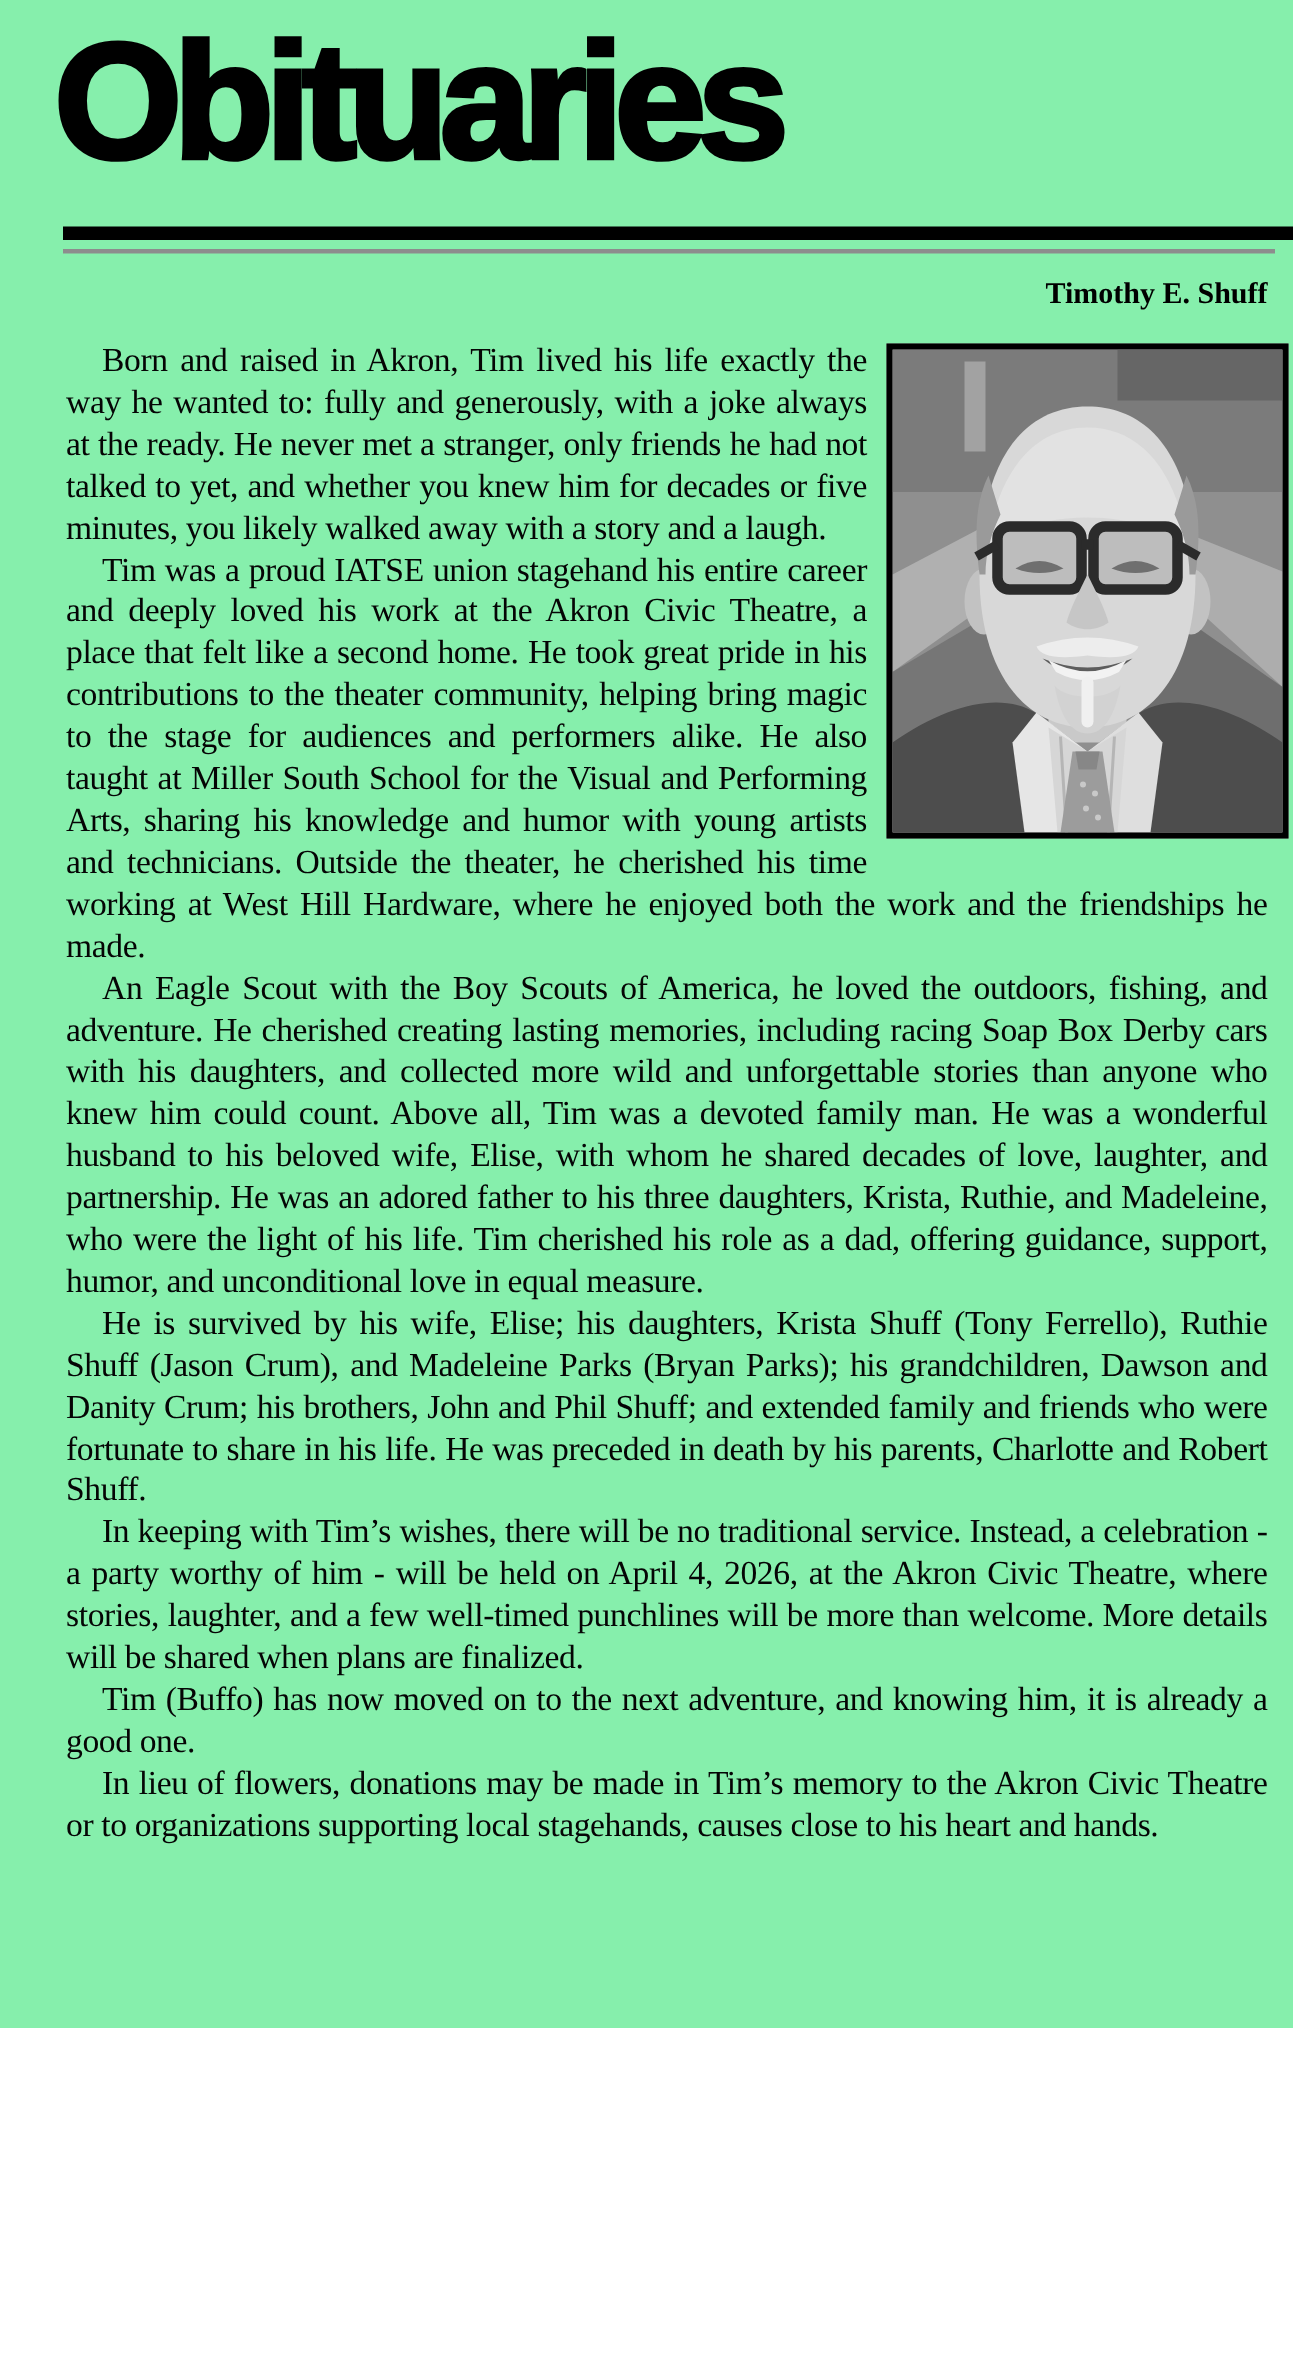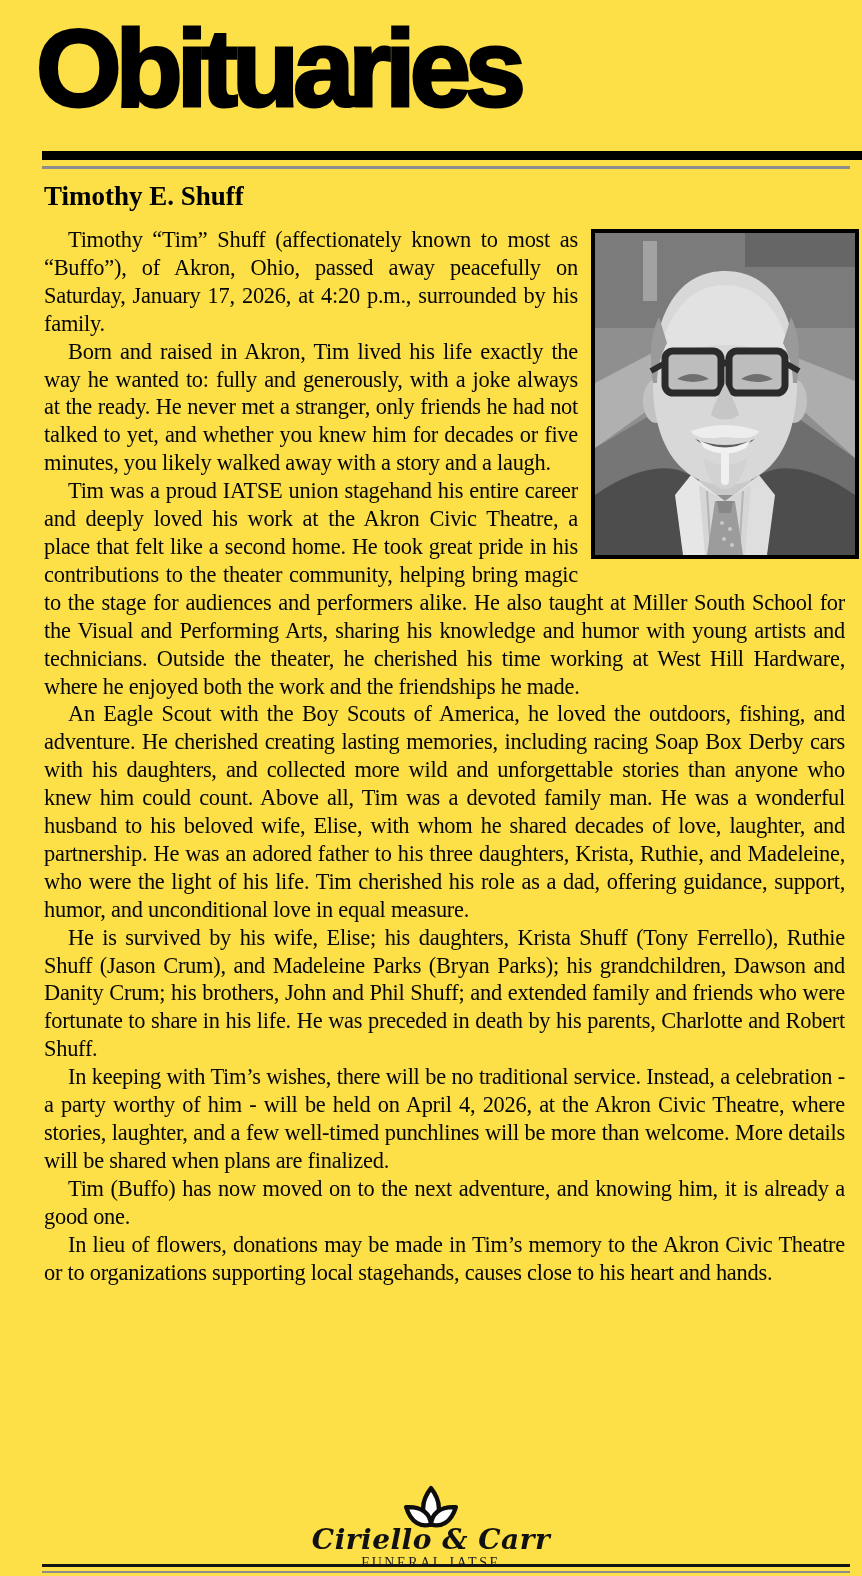--- a/index.html
+++ b/index.html
@@ -1,20 +1,20 @@
 <!DOCTYPE html>
 <html><head>
 <meta charset="utf-8">
 <style>
   html, body { margin: 0; padding: 0; background: #ffffff; }
   .page {
     position: relative;
     width: 862px;
-    height: 1576px;
-    background: #fde047;
+    height: 1352px;
+    background: #86efac;
     overflow: hidden;
     font-family: "Liberation Serif", serif;
     color: #050505;
   }
 
   
   .masthead {
     position: absolute;
     left: 36px;
     top: 14px;
@@ -39,22 +39,22 @@
     background: #8d8d8d;
   }
 
   
   .article {
     position: absolute;
     left: 44px; top: 180px; width: 801px;
   }
   .obit-name {
     margin: 0 0 14px 0;
-    text-align: left;
-    font-size: 27px;
+    text-align: right;
+    font-size: 20px;
     line-height: 32px;
     font-weight: bold;
     color: #000;
   }
   .article p {
     margin: 0;
     text-indent: 24px;
     text-align: justify;
     font-size: 22.4px;
     line-height: 27.9px;
@@ -171,21 +171,20 @@
 
         <polygon points="120,268 140,268 148,322 112,322" fill="#9c9c9c"></polygon>
         <polygon points="122,268 138,268 136,280 124,280" fill="#878787"></polygon>
         <circle cx="127" cy="290" r="2" fill="#c9c9c9"></circle>
           <circle cx="135" cy="296" r="2" fill="#c9c9c9"></circle>
         <circle cx="129" cy="306" r="2" fill="#c9c9c9"></circle>
           <circle cx="137" cy="312" r="2" fill="#c9c9c9"></circle>
       </svg>
     </div>
 
-    <p>Timothy “Tim” Shuff (affectionately known to most as “Buffo”), of Akron, Ohio, passed away peacefully on Saturday, January 17, 2026, at 4:20 p.m., surrounded by his family.</p>
     <p>Born and raised in Akron, Tim lived his life exactly the way he wanted to: fully and generously, with a joke always at the ready. He never met a stranger, only friends he had not talked to yet, and whether you knew him for decades or five minutes, you likely walked away with a story and a laugh.</p>
     <p>Tim was a proud IATSE union stagehand his entire career and deeply loved his work at the Akron Civic Theatre, a place that felt like a second home. He took great pride in his contributions to the theater community, helping bring magic to the stage for audiences and performers alike. He also taught at Miller South School for the Visual and Performing Arts, sharing his knowledge and humor with young artists and technicians. Outside the theater, he cherished his time working at West Hill Hardware, where he enjoyed both the work and the friendships he made.</p>
     <p>An Eagle Scout with the Boy Scouts of America, he loved the outdoors, fishing, and adventure. He cherished creating lasting memories, including racing Soap Box Derby cars with his daughters, and collected more wild and unforgettable stories than anyone who knew him could count. Above all, Tim was a devoted family man. He was a wonderful husband to his beloved wife, Elise, with whom he shared decades of love, laughter, and partnership. He was an adored father to his three daughters, Krista, Ruthie, and Madeleine, who were the light of his life. Tim cherished his role as a dad, offering guidance, support, humor, and unconditional love in equal measure.</p>
     <p>He is survived by his wife, Elise; his daughters, Krista Shuff (Tony Ferrello), Ruthie Shuff (Jason Crum), and Madeleine Parks (Bryan Parks); his grandchildren, Dawson and Danity Crum; his brothers, John and Phil Shuff; and extended family and friends who were fortunate to share in his life. He was preceded in death by his parents, Charlotte and Robert Shuff.</p>
     <p>In keeping with Tim’s wishes, there will be no traditional service. Instead, a celebration - a party worthy of him - will be held on April 4, 2026, at the Akron Civic Theatre, where stories, laughter, and a few well-timed punchlines will be more than welcome. More details will be shared when plans are finalized.</p>
     <p>Tim (Buffo) has now moved on to the next adventure, and knowing him, it is already a good one.</p>
     <p>In lieu of flowers, donations may be made in Tim’s memory to the Akron Civic Theatre or to organizations supporting local stagehands, causes close to his heart and hands.</p>
   </div>
 
   <div class="footer">

